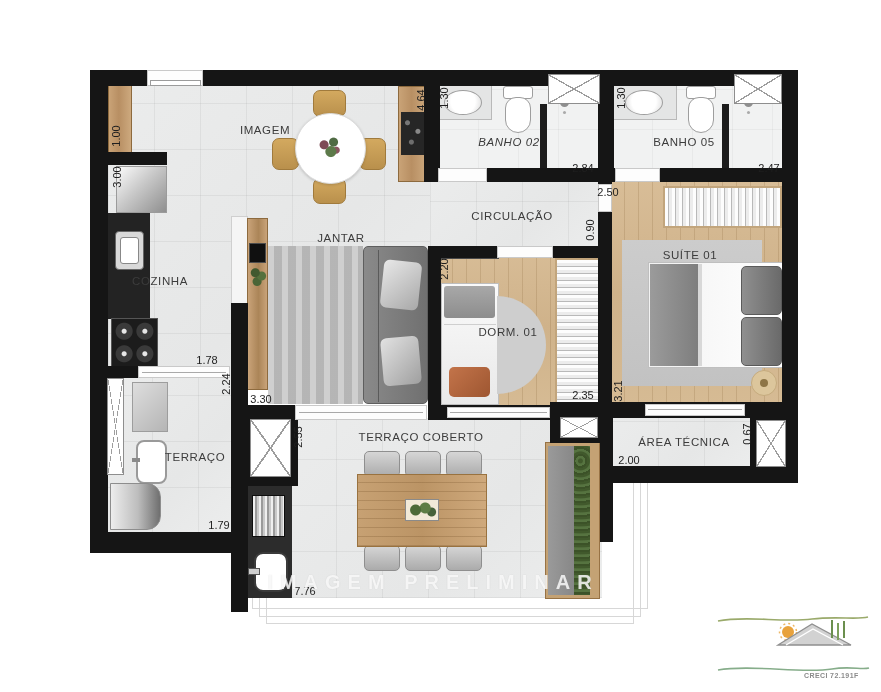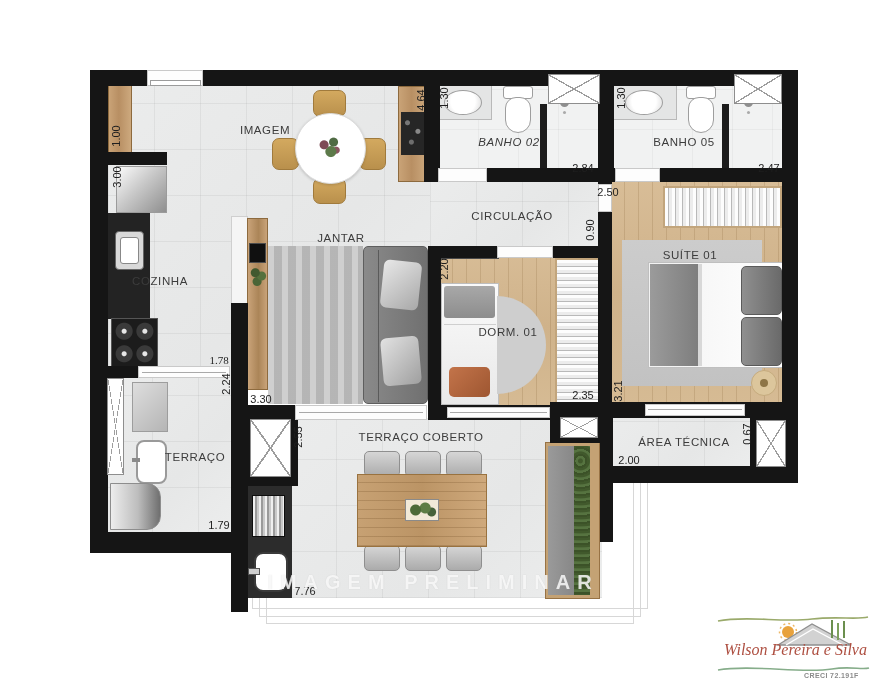--- a/index.html
+++ b/index.html
@@ -252,21 +252,21 @@
   <div class="abs dim v" style="left:444px;top:98px;">1.30</div>
   <div class="abs dim" style="left:583px;top:168px;">2.84</div>
   <div class="abs dim v" style="left:621px;top:98px;">1.30</div>
   <div class="abs dim" style="left:769px;top:168px;">2.47</div>
   <div class="abs dim" style="left:608px;top:192px;">2.50</div>
   <div class="abs dim v" style="left:590px;top:230px;">0.90</div>
   <div class="abs dim v" style="left:444px;top:269px;">2.20</div>
   <div class="abs dim" style="left:583px;top:395px;">2.35</div>
   <div class="abs dim v" style="left:618px;top:391px;">3.21</div>
   <div class="abs dim" style="left:261px;top:399px;">3.30</div>
-  <div class="abs dim" style="left:219px;top:360px;font-family:Liberation Serif, serif;">1.78</div>
+  <div class="abs dim" style="left:207px;top:360px;">1.78</div>
   <div class="abs dim v" style="left:226px;top:384px;">2.24</div>
   <div class="abs dim v" style="left:298px;top:437px;">2.55</div>
   <div class="abs dim" style="left:219px;top:525px;">1.79</div>
   <div class="abs dim" style="left:305px;top:591px;">7.76</div>
   <div class="abs dim" style="left:629px;top:460px;">2.00</div>
   <div class="abs dim v" style="left:747px;top:434px;">0.67</div>
 
   <div class="abs watermark" style="left:433px;top:582px;">IMAGEM PRELIMINAR</div>
 
   <div class="abs" style="left:712px;top:608px;width:162px;height:80px;">
@@ -274,17 +274,16 @@
       <path d="M6,13 C35,7 70,15 100,11 C125,8 145,12 156,9" fill="none" stroke="#9aaa6b" stroke-width="1.6"></path>
       <circle cx="76" cy="24" r="6" fill="#e8a23c"></circle>
       <circle cx="76" cy="24" r="8.5" fill="none" stroke="#edb765" stroke-width="1.5" stroke-dasharray="2,3"></circle>
       <polygon points="66,37 100,16 139,37" fill="#d2d2d2" stroke="#8f8f8f" stroke-width="1.3"></polygon>
       <polyline points="74,37 101,21 131,37" fill="none" stroke="#ffffff" stroke-width="1.4"></polyline>
       <line x1="120" y1="12" x2="120" y2="30" stroke="#6b8f4e" stroke-width="2"></line>
       <line x1="126" y1="15" x2="126" y2="32" stroke="#7da05c" stroke-width="2"></line>
       <line x1="132" y1="13" x2="132" y2="30" stroke="#6b8f4e" stroke-width="2"></line>
       <path d="M6,62 C40,56 90,66 120,61 C138,58 150,62 157,60" fill="none" stroke="#86ad8a" stroke-width="1.6"></path>
     </svg>
-    <div class="abs logo-name" style="left:12px;top:33px;">Wilson Pereira e Silva</div>
     <div class="abs logo-creci" style="left:92px;top:64px;">CRECI 72.191F</div>
   </div>
 
 </div>
 
 </body></html>

